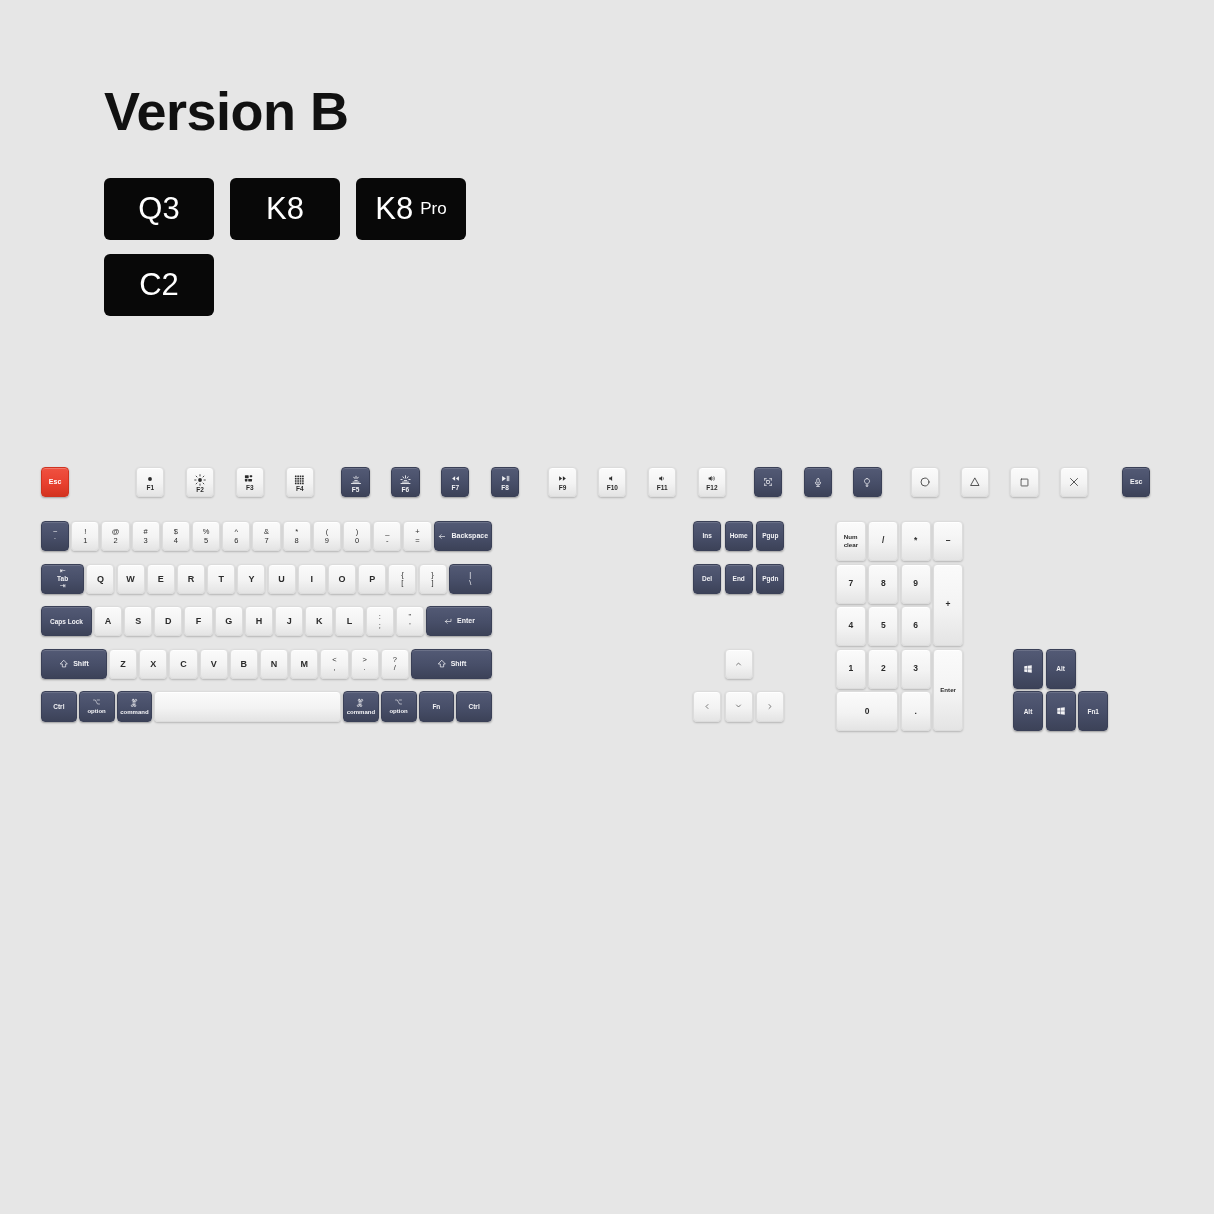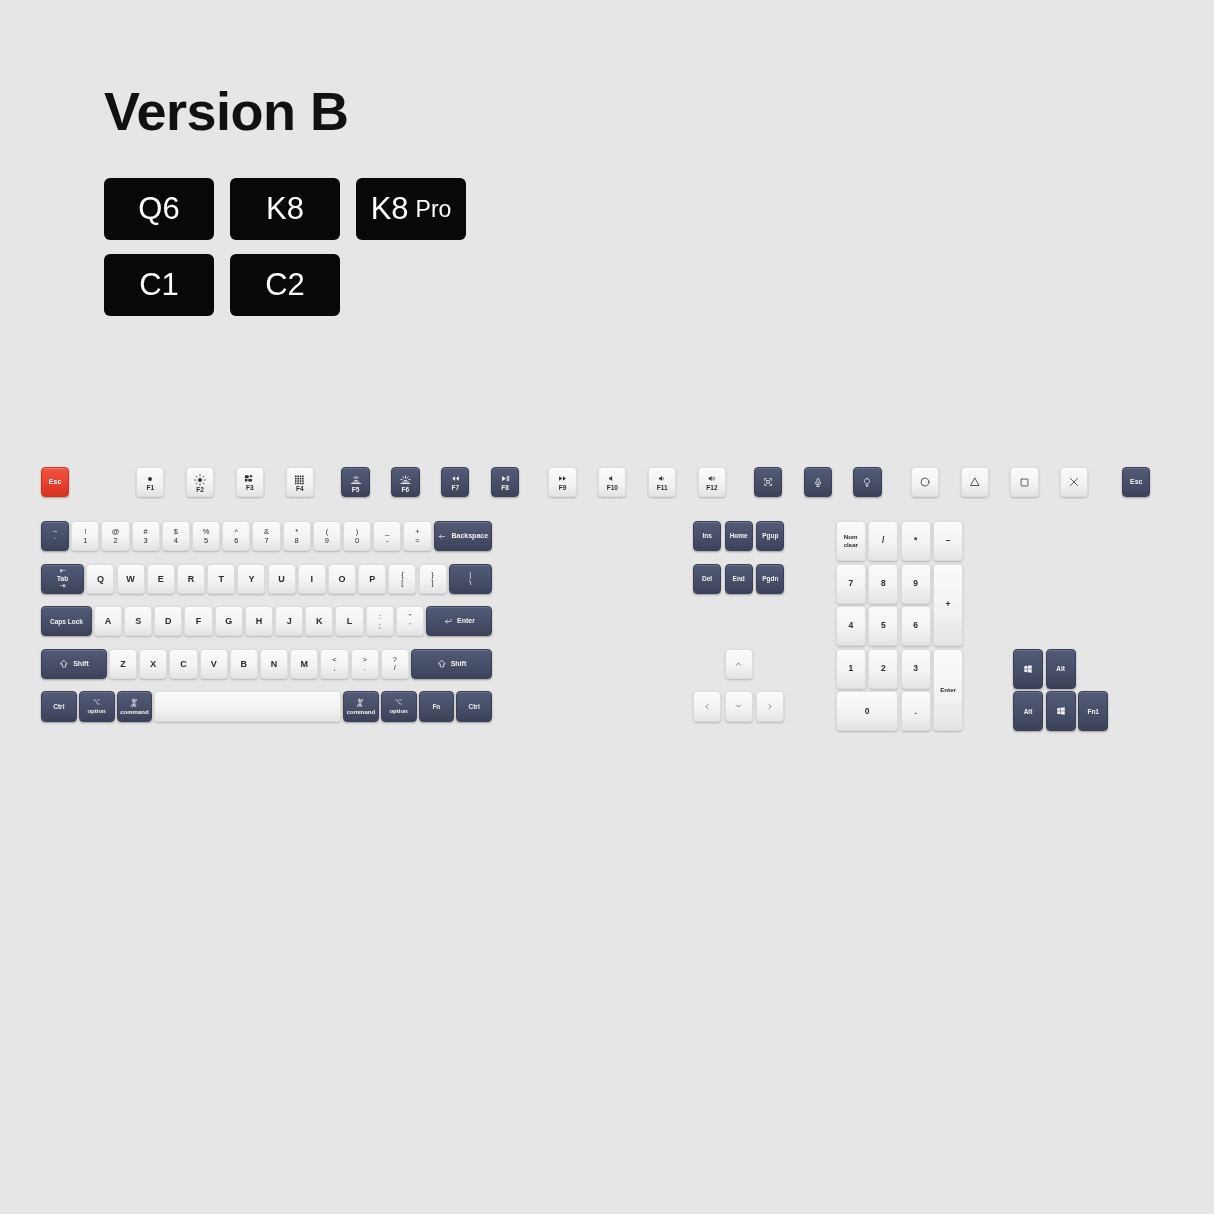--- a/index.html
+++ b/index.html
@@ -20,21 +20,21 @@
   .badge-row{display:flex;gap:16px;margin-bottom:14px;}
   .badge{
     background:#080808;color:#fff;
     border-radius:6px;
     height:62px;min-width:110px;
     display:flex;align-items:center;justify-content:center;
     font-size:31px;font-weight:400;
     padding:0 12px;box-sizing:border-box;
     gap:7px;
   }
-  .badge .sub{font-size:23px;}
+  .badge .sub{font-size:17px;}
 
   
   #keyboard{position:absolute;left:0;top:0;width:1214px;height:1214px;}
   .key{
     position:absolute;
     border-radius:4px;
     box-sizing:border-box;
     display:flex;
     flex-direction:column;
     align-items:center;
@@ -81,34 +81,31 @@
   svg{display:block;}
 </style>
 </head>
 <body>
 
 <div id="title">Version B</div>
 
 <div id="badge-rows">
   <div class="badge-row">
     <div class="badge">
-        <span>Q6</span>
+        <span>Q3</span>
       </div>
     <div class="badge">
         <span>K8</span>
       </div>
     <div class="badge">
         <span>K8</span>
         <span class="sub">Pro</span>
       </div>
   </div>
   <div class="badge-row">
-    <div class="badge">
-        <span>C1</span>
-      </div>
     <div class="badge">
         <span>C2</span>
       </div>
   </div>
 </div>
 
 <div id="keyboard">
     <div class="key red" style="left: 41px; top: 467px; width: 28.2px; height: 30.2px;">
       <span class="lbl" style="font-size:7px;font-weight:600">Esc</span>
     </div>

